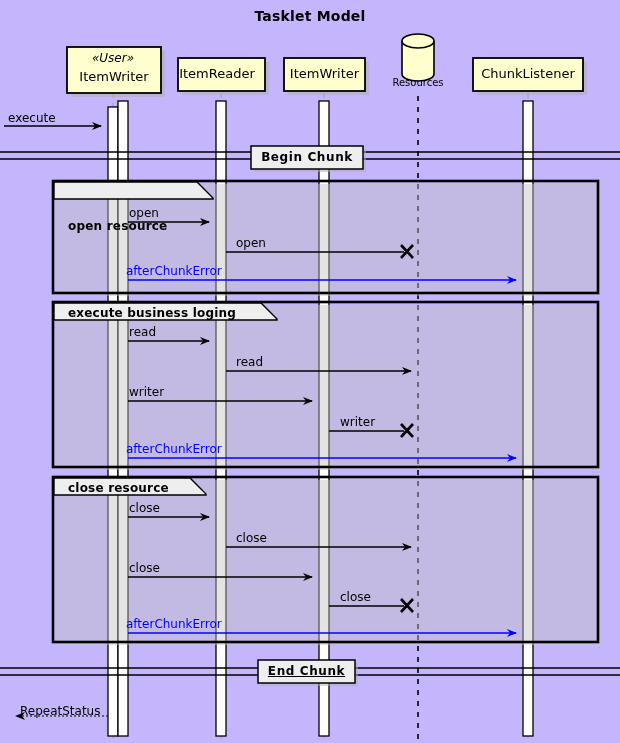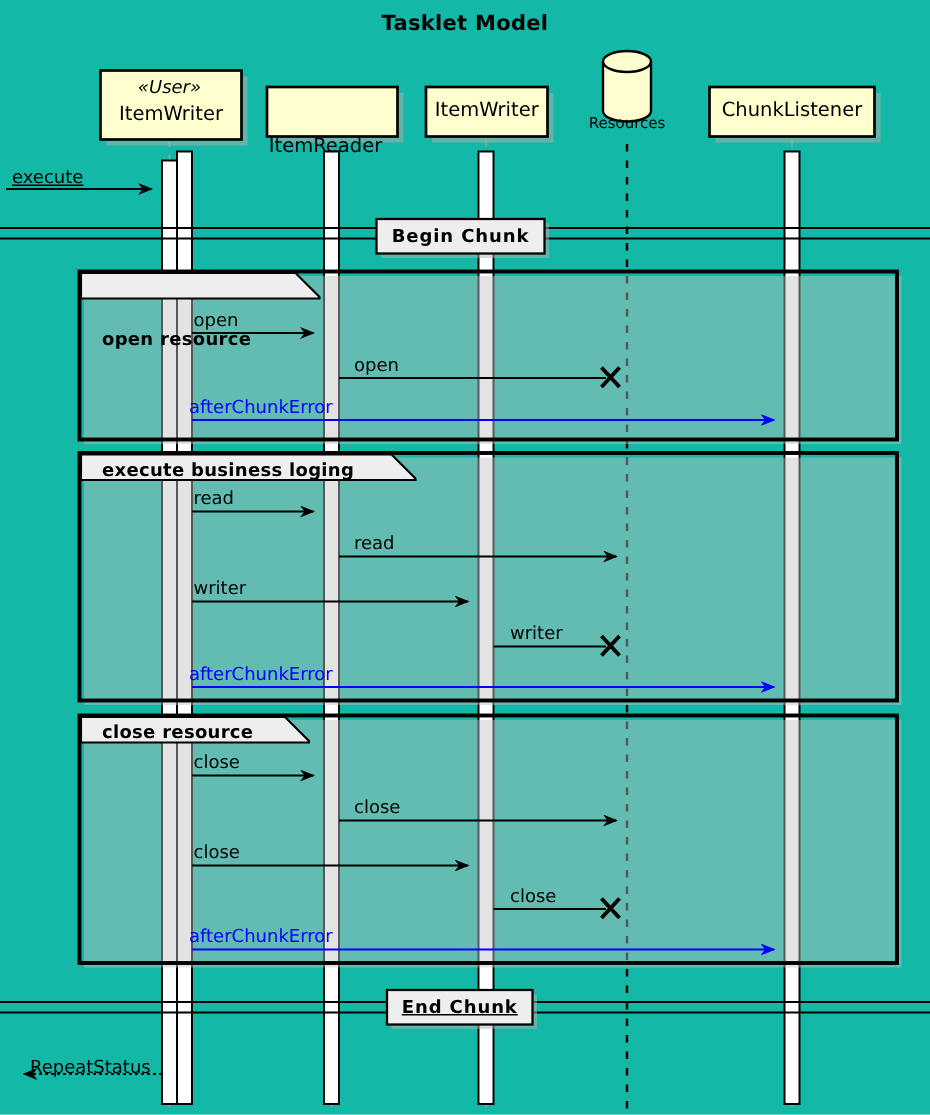--- a/index.html
+++ b/index.html
@@ -11,21 +11,21 @@
   body {
     width: 620px;
     height: 743px;
     font-family: "DejaVu Sans", sans-serif;
     overflow: hidden;
   }
   #diagram {
     position: relative;
     width: 620px;
     height: 743px;
-    background: #14b8a6;
+    background: #c4b5fd;
   }
   #svg-layer {
     position: absolute;
     left: 0;
     top: 0;
     width: 620px;
     height: 743px;
   }
   
   .lbl {
@@ -217,36 +217,36 @@
         <path d="M402,41 a16,7 0 0 0 32,0" fill="none" stroke="#000000" stroke-width="1.6"></path>
       </g>
     </g>
   </svg>
 
   <div class="lbl diagram-title" style="left:0; top:8px; width:620px; text-align:center;">Tasklet Model</div>
 
   <div class="lbl participant-stereotype" style="left:67px; top:51px; width:92px;">«User»</div>
   <div class="lbl participant-name" style="left:67px; top:69px; width:94px;">ItemWriter</div>
 
-  <div class="lbl participant-name" style="left:178px; top:66px; width:78px;margin-top:24px;">ItemReader</div>
+  <div class="lbl participant-name" style="left:178px; top:66px; width:78px;">ItemReader</div>
 
   <div class="lbl participant-name" style="left:284px; top:66px; width:81px;">ItemWriter</div>
 
   <div class="lbl db-name" style="left:368px; top:77px; width:100px;">Resources</div>
 
   <div class="lbl participant-name" style="left:473px; top:66px; width:110px;">ChunkListener</div>
 
   <div class="lbl divider-text" style="left:251px; top:150px; width:112px; text-align:center;">Begin Chunk</div>
   <div class="lbl divider-text" style="left:258px; top:664px; width:97px; text-align:center;text-decoration:underline;">End Chunk</div>
 
   <div class="lbl group-header-text" style="left:68px; top:185px;margin-top:34px;">open resource</div>
   <div class="lbl group-header-text" style="left:68px; top:306px;">execute business loging</div>
   <div class="lbl group-header-text" style="left:68px; top:481px;">close resource</div>
 
-  <div class="lbl msg-text" style="left:8px; top:111px;text-decoration:underline;">execute</div>
+  <div class="lbl msg-text" style="left:8px; top:111px;">execute</div>
   <div class="lbl msg-text" style="left:20px; top:704px;">RepeatStatus</div>
 
   <div class="lbl msg-text" style="left:129px; top:206px;">open</div>
   <div class="lbl msg-text" style="left:236px; top:236px;">open</div>
   <div class="lbl msg-text blue" style="left:126px; top:264px;">afterChunkError</div>
 
   <div class="lbl msg-text" style="left:129px; top:325px;">read</div>
   <div class="lbl msg-text" style="left:236px; top:355px;">read</div>
   <div class="lbl msg-text" style="left:129px; top:385px;">writer</div>
   <div class="lbl msg-text" style="left:340px; top:415px;">writer</div>

